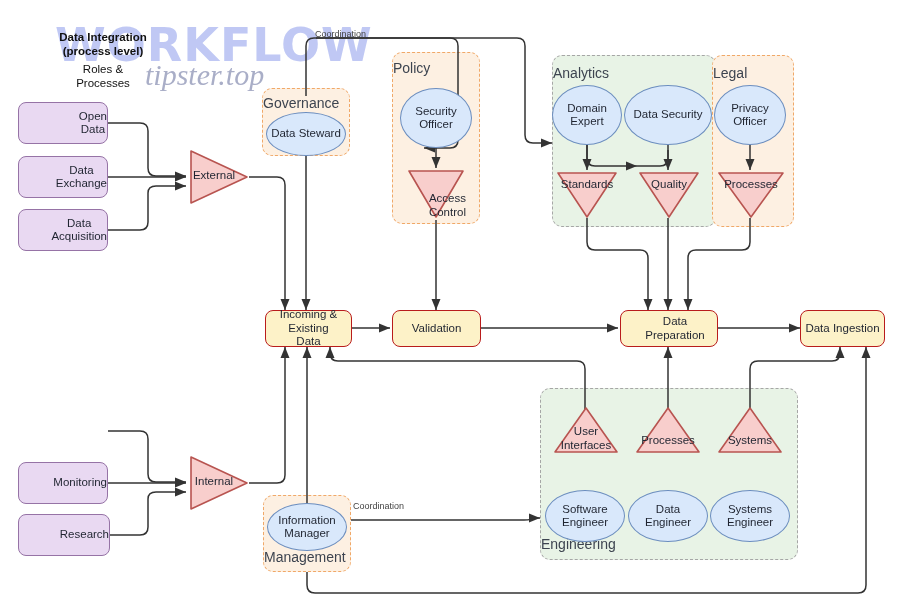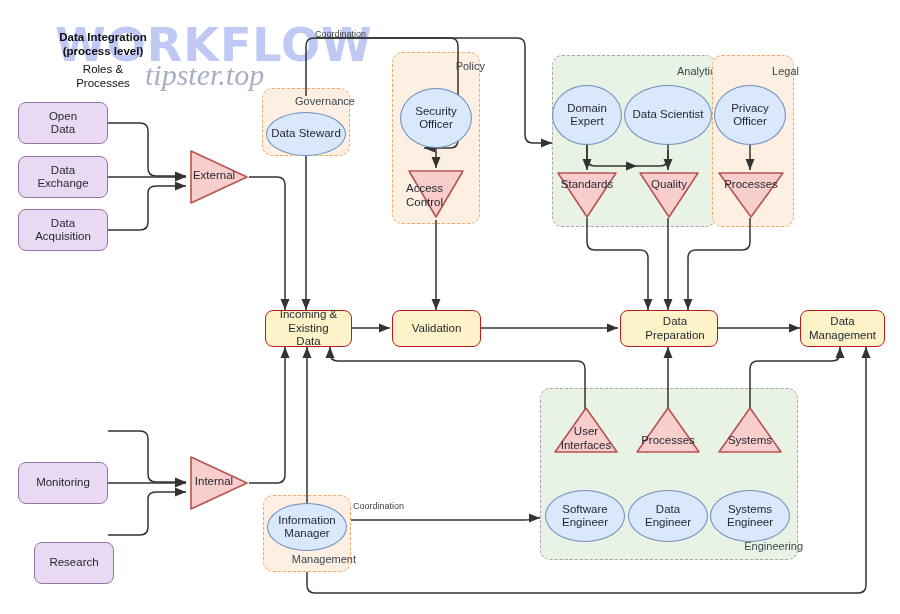--- a/index.html
+++ b/index.html
@@ -8,30 +8,30 @@
     font-family:"Liberation Sans", sans-serif;
     color:#1f2430;
   }
   #canvas{position:absolute;left:0;top:0;width:900px;height:614px;}
   svg.layer{position:absolute;left:0;top:0;width:900px;height:614px;}
   .node{position:absolute;box-sizing:border-box;display:flex;align-items:center;justify-content:center;text-align:center;}
   .lbl{font-size:11.5px;line-height:13.5px;color:#1f2430;white-space:pre-line;pointer-events:none;}
   .lbl.small{font-size:11px;}
 
   
-  .src{background:#e9d9f2;border:1px solid #9673a6;border-radius:8px;}
+  .src{background:#e9d9f2;border:1px solid #9673a6;border-radius:8px;justify-content:flex-end;}
   
   .proc{background:#fdf2c8;border:1px solid #b91c1c;border-radius:8px;}
   
   .role{background:#d9e8fb;border:1px solid #6c8ebf;border-radius:50%;}
   
   .group{position:absolute;box-sizing:border-box;border-radius:10px;}
   .grp-orange{background:#fdf0e2;border:1.4px dashed #f0a868;}
   .grp-green{background:#e8f3e6;border:1.4px dashed #a6a6a6;}
-  .grp-title{position:absolute;width:100%;text-align:right;font-size:11px;color:#3d4450;padding-left:6px;}
+  .grp-title{position:absolute;width:100%;text-align:left;font-size:14px;color:#3d4450;}
   .watermark{position:absolute;pointer-events:none;user-select:none;}
   .wm1{left:55px;top:18px;font-size:46px;font-weight:bold;letter-spacing:1px;
        color:#9aa8ee;opacity:.62;font-family:"DejaVu Sans", sans-serif;}
   .wm2{left:145px;top:58px;font-size:30px;font-style:italic;color:#8d93b5;opacity:.75;
        font-family:"Liberation Serif", serif;}
   .title{position:absolute;left:18px;top:14px;width:170px;text-align:center;margin-top:16px;}
   .title .t1{font-size:11.5px;font-weight:bold;line-height:14px;color:#111;}
   .title .t2{font-size:11.5px;line-height:14px;color:#111;margin-top:4px;}
   .edgelabel{position:absolute;font-size:9px;color:#444;background:transparent;}
 </style>
@@ -150,21 +150,21 @@
 Exchange</div>
   </div>
   <div class="node src" style="left:18px;top:209px;width:90px;height:42px;">
     <div class="lbl">Data
 Acquisition</div>
   </div>
 
   <div class="node src" style="left:18px;top:462px;width:90px;height:42px;">
     <div class="lbl">Monitoring</div>
   </div>
-  <div class="node src" style="left:34px;top:514px;width:80px;height:42px;margin-top:28px;">
+  <div class="node src" style="left:18px;top:514px;width:92px;height:42px;">
     <div class="lbl">Research</div>
   </div>
 
   <div style="position:absolute;left:188px;top:148px;width:62px;height:58px;">
     <svg viewBox="0 0 62 58" style="position:absolute;left:0;top:0;width:62px;height:58px;">
       <path d="M3,3 L59,29 L3,55 Z" fill="#f8cecc" stroke="#b85450" stroke-width="1.6" stroke-linejoin="round"></path>
     </svg>
     <div class="lbl" style="position:absolute;left:0;top:21px;width:52px;text-align:center;">External</div>
   </div>
 
@@ -182,21 +182,21 @@
   <div class="node role" style="left:400px;top:88px;width:72px;height:60px;">
     <div class="lbl">Security
 Officer</div>
   </div>
 
   <div class="node role" style="left:552px;top:85px;width:70px;height:60px;">
     <div class="lbl">Domain
 Expert</div>
   </div>
   <div class="node role" style="left:624px;top:85px;width:88px;height:60px;">
-    <div class="lbl">Data Scientist</div>
+    <div class="lbl">Data Security</div>
   </div>
 
   <div class="node role" style="left:714px;top:85px;width:72px;height:60px;align-items:center;">
     <div class="lbl">Privacy
 Officer</div>
   </div>
 
   <div class="node role" style="left:267px;top:503px;width:80px;height:48px;">
     <div class="lbl">Information
 Manager</div>
@@ -212,21 +212,21 @@
   </div>
   <div class="node role" style="left:710px;top:490px;width:80px;height:52px;">
     <div class="lbl">Systems
 Engineer</div>
   </div>
 
   <div style="position:absolute;left:406px;top:168px;width:60px;height:52px;">
     <svg viewBox="0 0 60 52" style="position:absolute;left:0;top:0;width:60px;height:52px;">
       <path d="M3,3 L57,3 L30,49 Z" fill="#f8cecc" stroke="#b85450" stroke-width="1.6" stroke-linejoin="round"></path>
     </svg>
-    <div class="lbl" style="position:absolute;left:0;top:14px;width:60px;text-align:left;">Access
+    <div class="lbl" style="position:absolute;left:0;top:24px;width:60px;text-align:right;">Access
 Control</div>
   </div>
 
   <div style="position:absolute;left:555px;top:170px;width:64px;height:50px;">
     <svg viewBox="0 0 64 50" style="position:absolute;left:0;top:0;width:64px;height:50px;">
       <path d="M3,3 L61,3 L32,47 Z" fill="#f8cecc" stroke="#b85450" stroke-width="1.6" stroke-linejoin="round"></path>
     </svg>
     <div class="lbl" style="position:absolute;left:0;top:8px;width:64px;text-align:center;">Standards</div>
   </div>
 
@@ -271,19 +271,19 @@
 Existing
 Data</div>
   </div>
   <div class="node proc" style="left:392px;top:310px;width:89px;height:37px;">
     <div class="lbl">Validation</div>
   </div>
   <div class="node proc" style="left:620px;top:310px;width:98px;height:37px;padding-left:12px;">
     <div class="lbl">Data Preparation</div>
   </div>
   <div class="node proc" style="left:800px;top:310px;width:85px;height:37px;">
-    <div class="lbl">Data Management</div>
+    <div class="lbl">Data Ingestion</div>
   </div>
 
   <div class="edgelabel" style="left:315px;top:29px;">Coordination</div>
   <div class="edgelabel" style="left:353px;top:501px;">Coordination</div>
 
 </div>
 
 </body></html>

